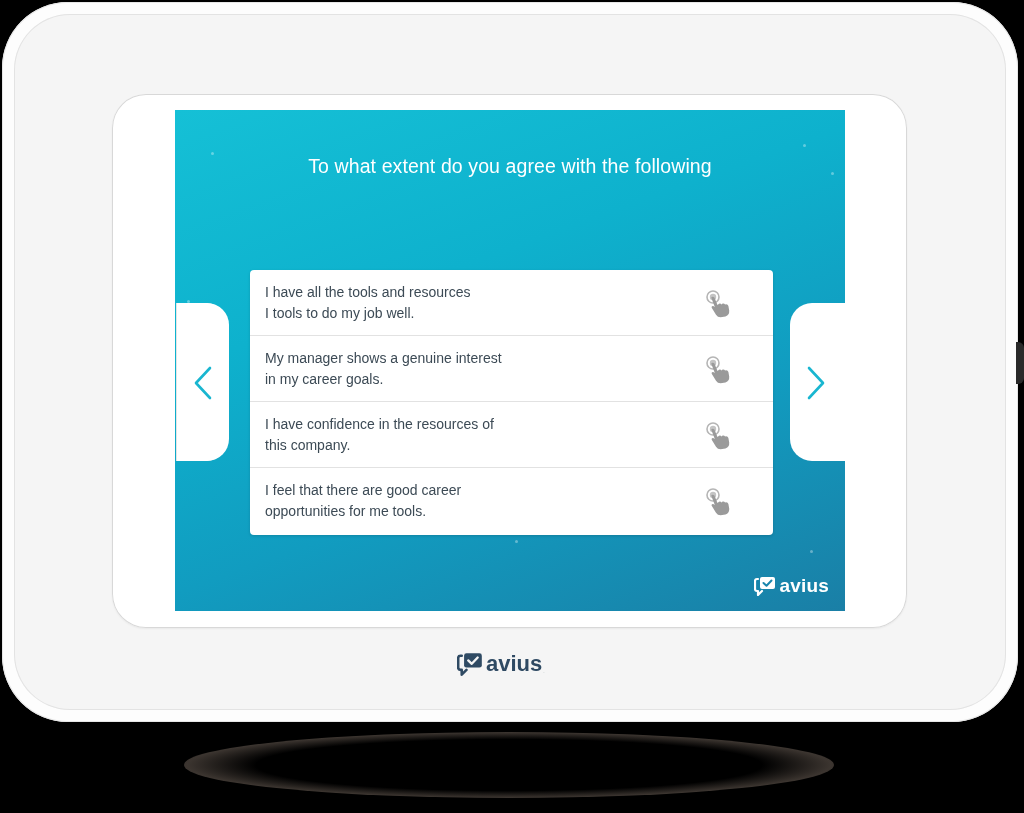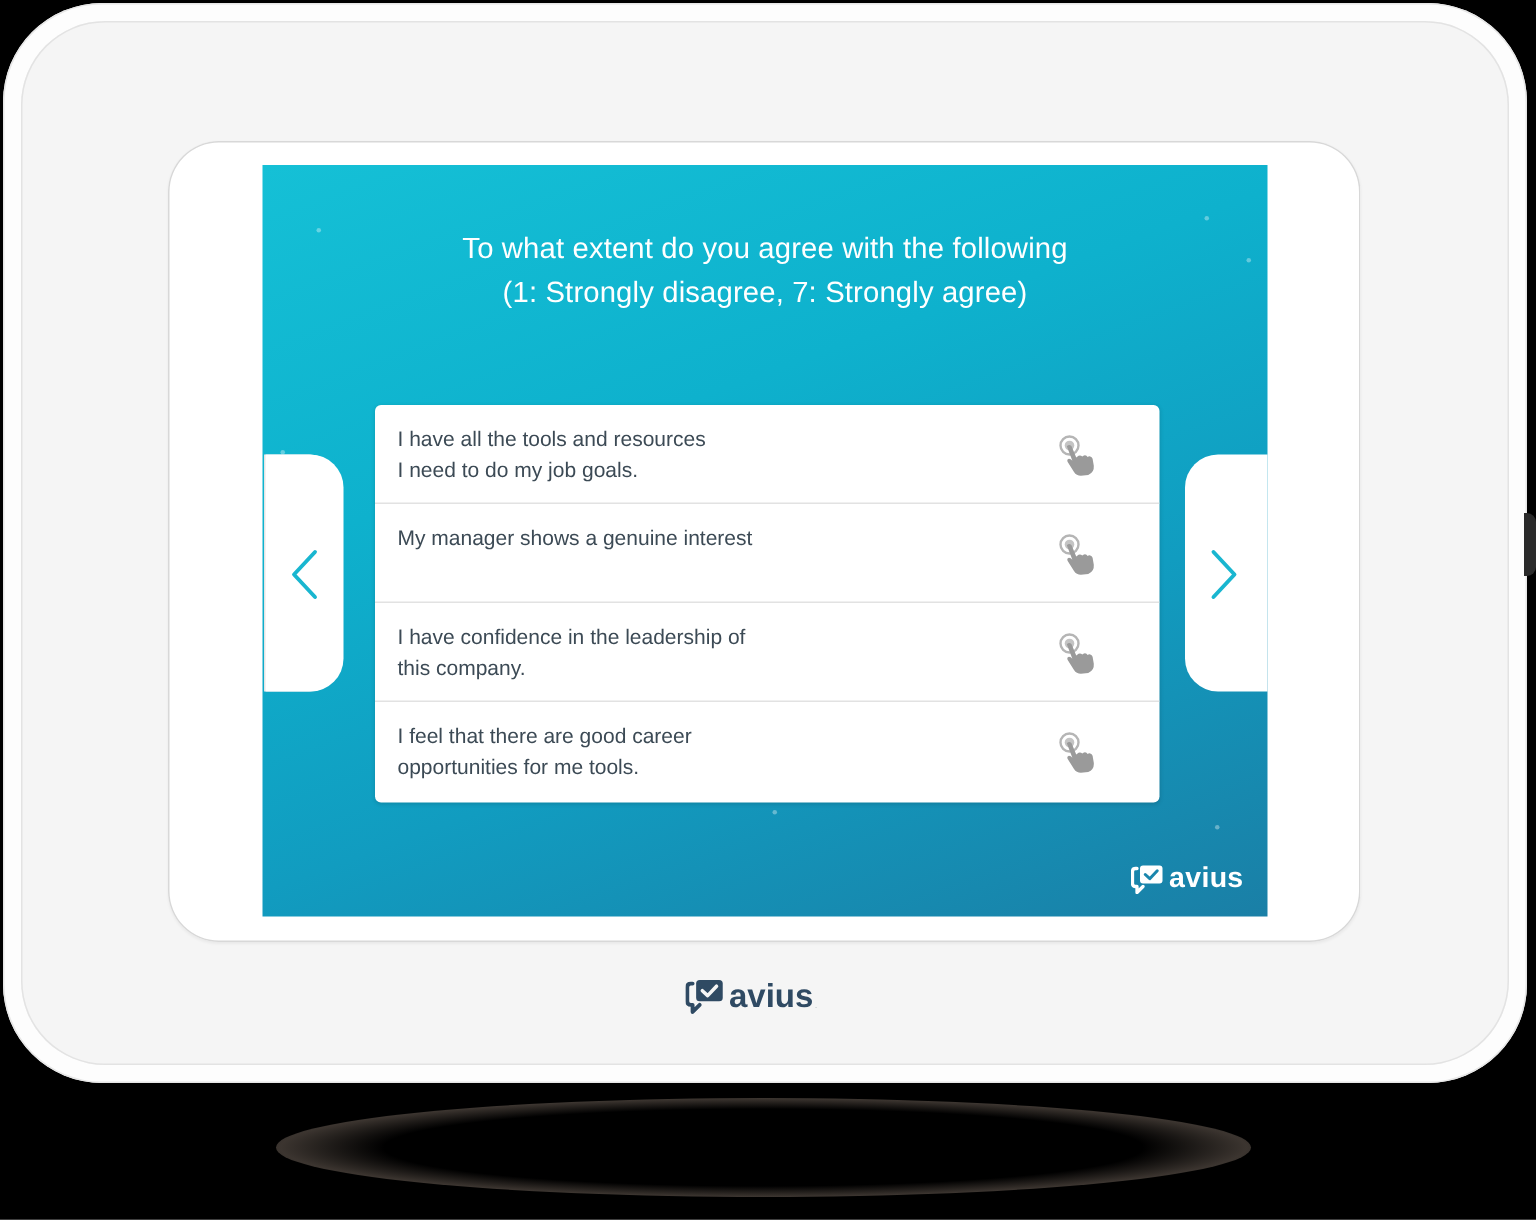--- a/index.html
+++ b/index.html
@@ -177,48 +177,48 @@
   <div class="screen">
     <span class="sparkle" style="left:36px;top:42px"></span>
     <span class="sparkle" style="left:628px;top:34px"></span>
     <span class="sparkle" style="left:656px;top:62px"></span>
     <span class="sparkle" style="left:12px;top:190px"></span>
     <span class="sparkle" style="left:340px;top:430px"></span>
     <span class="sparkle" style="left:635px;top:440px"></span>
 
     <div class="question">
       <div>To what extent do you agree with the following</div>
-      <div>(1: Strongly disagree, 7: Strongly agree)</div>
     </div>
 
     <div class="card">
       <div class="row">
         <div class="text">
           <div>I have all the tools and resources</div>
-          <div>I need to do my job goals.</div>
+          <div>I tools to do my job well.</div>
         </div>
         <svg class="tap" viewBox="0 0 26 28">
           <circle cx="8" cy="7" r="6" fill="none" stroke="#b5b5b5" stroke-width="1.6"></circle>
           <circle cx="8" cy="7" r="3.2" fill="#c4c4c4"></circle>
           <path d="M6.2 7.5 Q7.8 5.8 9.4 7.5 L12.5 15 L14 13.8 Q15.5 13.2 16.5 14.4 L17.6 13.6 Q19.2 13.1 20.1 14.6 L21 14.2 Q22.8 14 23.4 15.9 L24.2 20.5 Q24.6 25 20.5 26.6 L15.6 27.2 Q12.6 27.2 11 24.7 L6.7 17.8 Q6.1 16.3 7.6 15.9 Q8.8 15.8 9.9 17.2 Z" fill="#9a9a9a"></path>
         </svg>
       </div>
       <div class="row">
         <div class="text">
           <div>My manager shows a genuine interest</div>
-        </div>
-        <svg class="tap" viewBox="0 0 26 28">
-          <circle cx="8" cy="7" r="6" fill="none" stroke="#b5b5b5" stroke-width="1.6"></circle>
-          <circle cx="8" cy="7" r="3.2" fill="#c4c4c4"></circle>
-          <path d="M6.2 7.5 Q7.8 5.8 9.4 7.5 L12.5 15 L14 13.8 Q15.5 13.2 16.5 14.4 L17.6 13.6 Q19.2 13.1 20.1 14.6 L21 14.2 Q22.8 14 23.4 15.9 L24.2 20.5 Q24.6 25 20.5 26.6 L15.6 27.2 Q12.6 27.2 11 24.7 L6.7 17.8 Q6.1 16.3 7.6 15.9 Q8.8 15.8 9.9 17.2 Z" fill="#9a9a9a"></path>
-        </svg>
-      </div>
-      <div class="row">
-        <div class="text">
-          <div>I have confidence in the leadership of</div>
+          <div>in my career goals.</div>
+        </div>
+        <svg class="tap" viewBox="0 0 26 28">
+          <circle cx="8" cy="7" r="6" fill="none" stroke="#b5b5b5" stroke-width="1.6"></circle>
+          <circle cx="8" cy="7" r="3.2" fill="#c4c4c4"></circle>
+          <path d="M6.2 7.5 Q7.8 5.8 9.4 7.5 L12.5 15 L14 13.8 Q15.5 13.2 16.5 14.4 L17.6 13.6 Q19.2 13.1 20.1 14.6 L21 14.2 Q22.8 14 23.4 15.9 L24.2 20.5 Q24.6 25 20.5 26.6 L15.6 27.2 Q12.6 27.2 11 24.7 L6.7 17.8 Q6.1 16.3 7.6 15.9 Q8.8 15.8 9.9 17.2 Z" fill="#9a9a9a"></path>
+        </svg>
+      </div>
+      <div class="row">
+        <div class="text">
+          <div>I have confidence in the resources of</div>
           <div>this company.</div>
         </div>
         <svg class="tap" viewBox="0 0 26 28">
           <circle cx="8" cy="7" r="6" fill="none" stroke="#b5b5b5" stroke-width="1.6"></circle>
           <circle cx="8" cy="7" r="3.2" fill="#c4c4c4"></circle>
           <path d="M6.2 7.5 Q7.8 5.8 9.4 7.5 L12.5 15 L14 13.8 Q15.5 13.2 16.5 14.4 L17.6 13.6 Q19.2 13.1 20.1 14.6 L21 14.2 Q22.8 14 23.4 15.9 L24.2 20.5 Q24.6 25 20.5 26.6 L15.6 27.2 Q12.6 27.2 11 24.7 L6.7 17.8 Q6.1 16.3 7.6 15.9 Q8.8 15.8 9.9 17.2 Z" fill="#9a9a9a"></path>
         </svg>
       </div>
       <div class="row">
         <div class="text">

